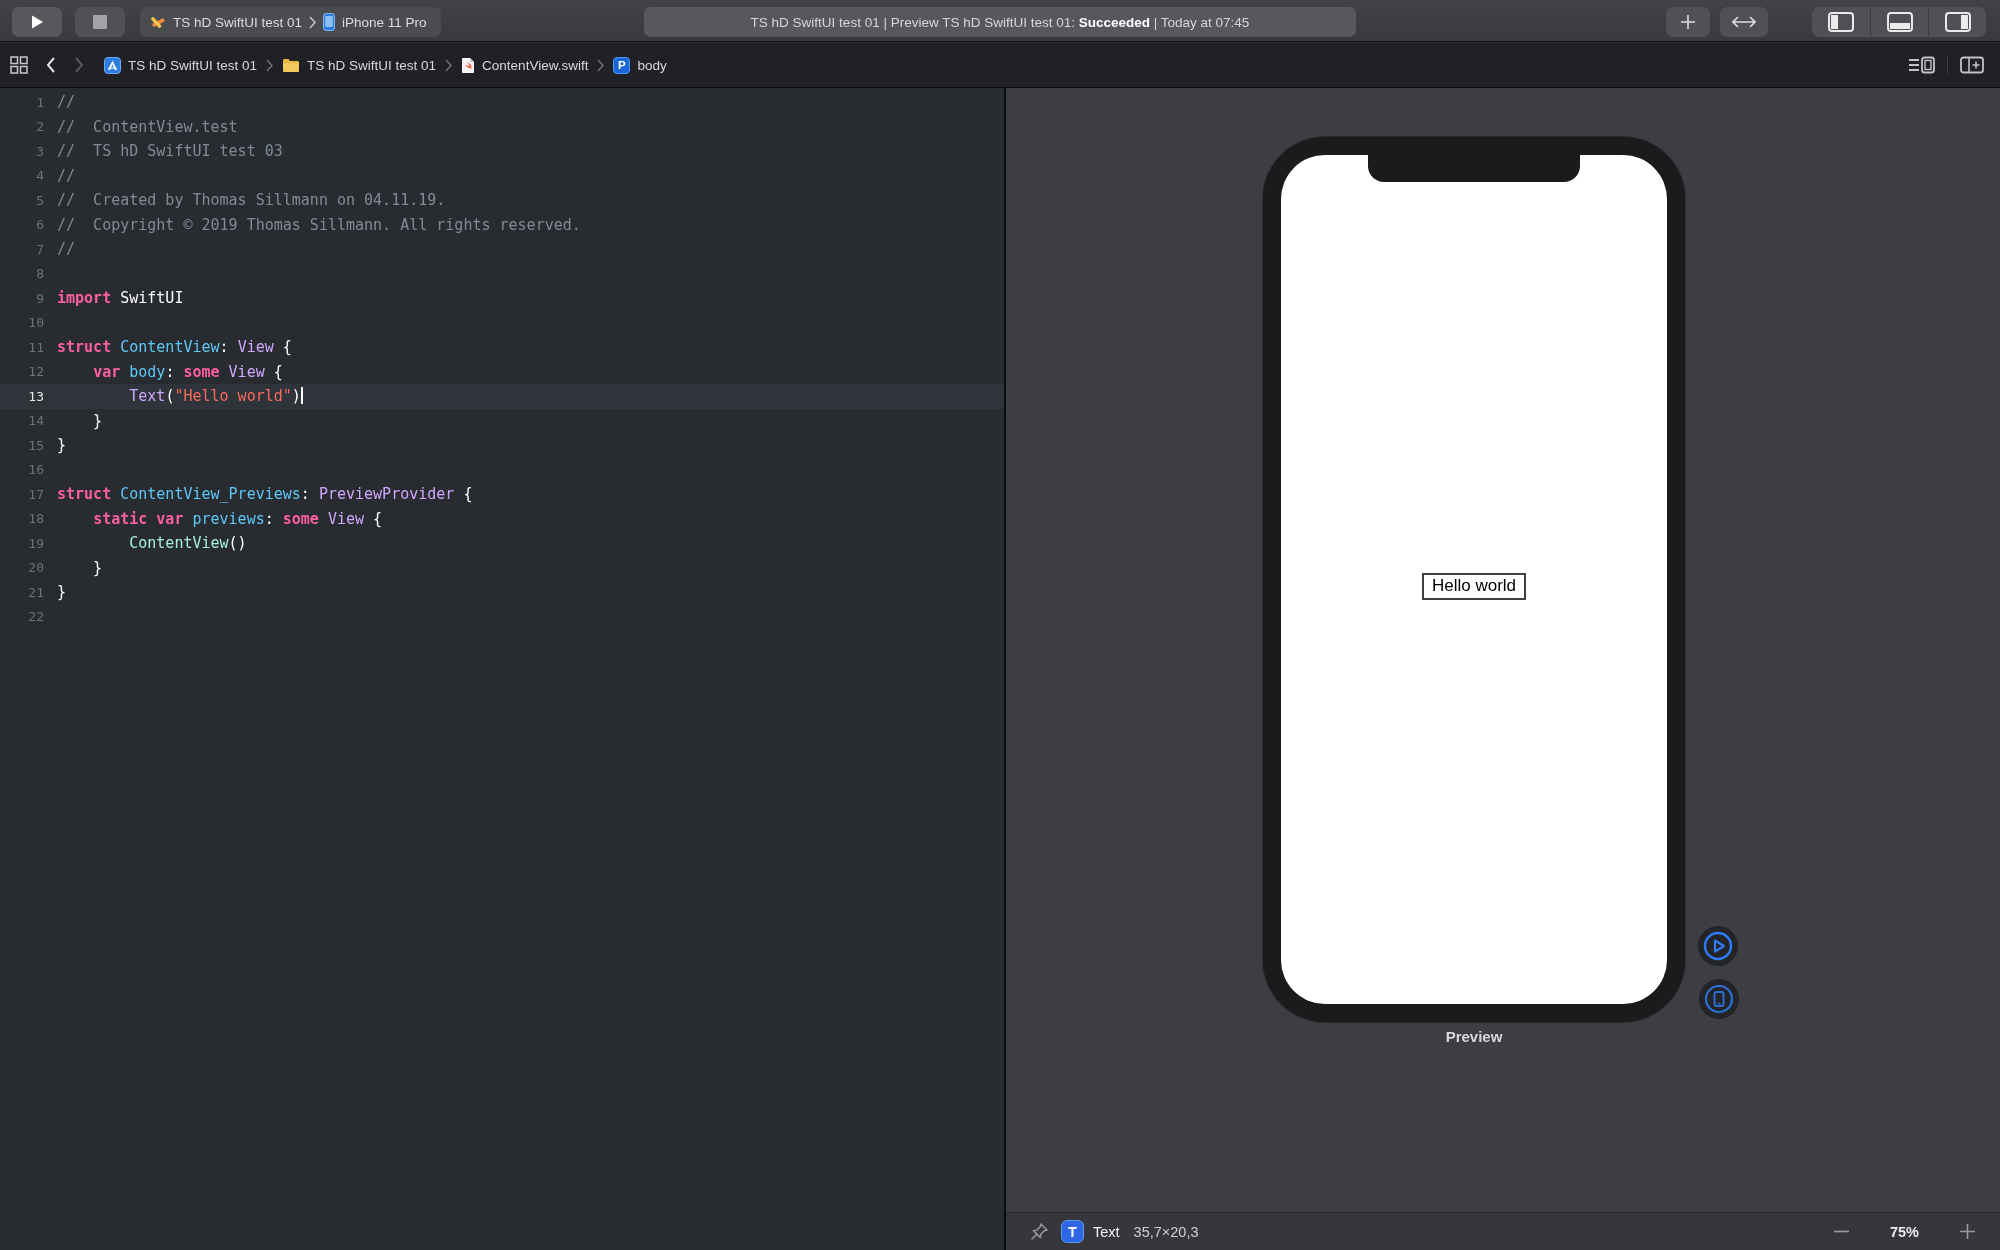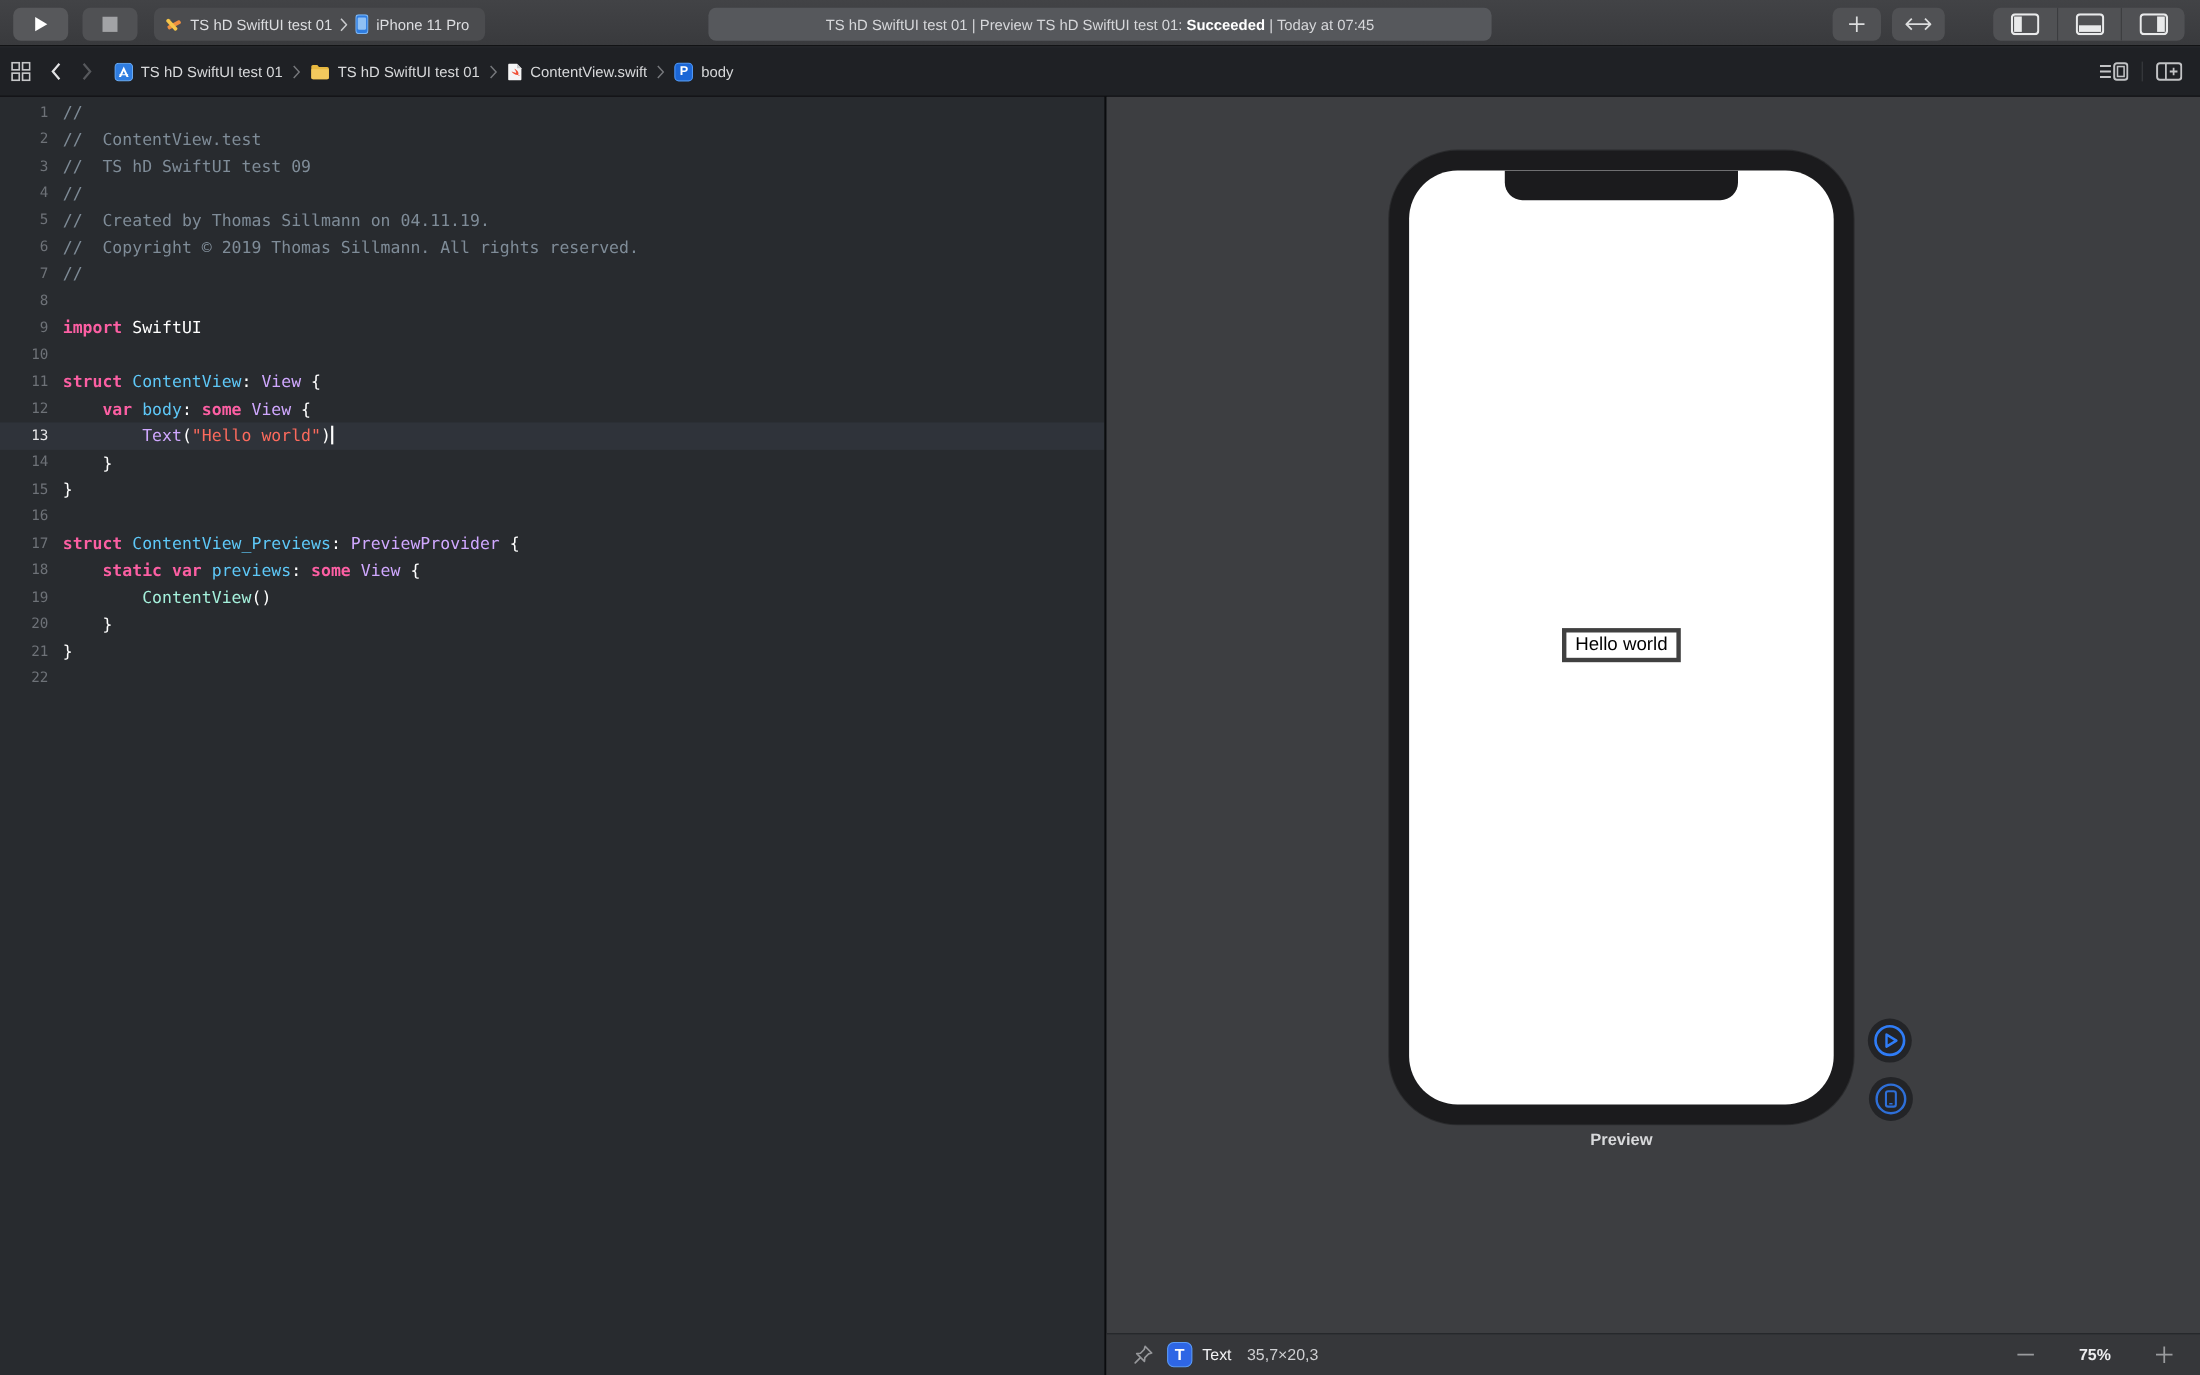--- a/index.html
+++ b/index.html
@@ -55,21 +55,21 @@
     vertical-align:-3px; }
 
   
   .phone { position:absolute; left:257px; top:49px; width:422px; height:885px;
     background:#1b1b1d; border-radius:62px; padding:18px;
     box-shadow:0 0 0 1px rgba(0,0,0,.3); }
   .screen { width:100%; height:100%; background:#ffffff; border-radius:44px; position:relative;
     overflow:hidden; display:flex; align-items:center; justify-content:center; }
   .notch { position:absolute; top:0; left:50%; transform:translateX(-50%); width:212px;
     height:27px; background:#1b1b1d; border-radius:0 0 16px 16px; }
-  .hello-box { border:4px solid #404040; padding:1px 8px 2px; color:#000;
+  .hello-box { border:2px solid #404040; padding:1px 8px 2px; color:#000;
     font-size:17px; margin-top:14px; }
   .preview-label { position:absolute; left:257px; top:940px; width:422px; text-align:center;
     color:#d8d9db; font-size:15px; font-weight:700; }
   .pv-btn { position:absolute; width:40px; height:40px; border-radius:50%; background:#232427;
     display:flex; align-items:center; justify-content:center; }
 
   .pbar { position:absolute; bottom:0; left:0; width:100%; height:38px; background:#36373a;
     border-top:1px solid #242528; display:flex; align-items:center; padding:0 24px; }
   .t-badge { width:23px; height:23px; border-radius:6px; background:#2e66e5;
     border:1.5px solid #5b9bf8; color:#fff; font-size:14.5px; font-weight:700;
@@ -224,21 +224,21 @@
       </svg>
     </div>
   </div>
 
   <div class="main">
 
     <div class="editor">
       <div>
           <div class="cl"><span class="g">1</span><span class="t"><span style="color: rgb(127, 140, 152);">//</span></span></div>
           <div class="cl"><span class="g">2</span><span class="t"><span style="color: rgb(127, 140, 152);">//  ContentView.test</span></span></div>
-          <div class="cl"><span class="g">3</span><span class="t"><span style="color: rgb(127, 140, 152);">//  TS hD SwiftUI test 09</span></span></div>
+          <div class="cl"><span class="g">3</span><span class="t"><span style="color: rgb(127, 140, 152);">//  TS hD SwiftUI test 03</span></span></div>
           <div class="cl"><span class="g">4</span><span class="t"><span style="color: rgb(127, 140, 152);">//</span></span></div>
           <div class="cl"><span class="g">5</span><span class="t"><span style="color: rgb(127, 140, 152);">//  Created by Thomas Sillmann on 04.11.19.</span></span></div>
           <div class="cl"><span class="g">6</span><span class="t"><span style="color: rgb(127, 140, 152);">//  Copyright © 2019 Thomas Sillmann. All rights reserved.</span></span></div>
           <div class="cl"><span class="g">7</span><span class="t"><span style="color: rgb(127, 140, 152);">//</span></span></div>
           <div class="cl"><span class="g">8</span><span class="t"></span></div>
           <div class="cl"><span class="g">9</span><span class="t"><span style="color: rgb(252, 95, 163); font-weight: bold;">import</span><span style="color: rgb(255, 255, 255);"> SwiftUI</span></span></div>
           <div class="cl"><span class="g">10</span><span class="t"></span></div>
           <div class="cl"><span class="g">11</span><span class="t"><span style="color: rgb(252, 95, 163); font-weight: bold;">struct</span><span style="color: rgb(255, 255, 255);"> </span><span style="color: rgb(94, 200, 248);">ContentView</span><span style="color: rgb(255, 255, 255);">: </span><span style="color: rgb(208, 168, 255);">View</span><span style="color: rgb(255, 255, 255);"> {</span></span></div>
           <div class="cl"><span class="g">12</span><span class="t"><span style="color: rgb(255, 255, 255);">    </span><span style="color: rgb(252, 95, 163); font-weight: bold;">var</span><span style="color: rgb(255, 255, 255);"> </span><span style="color: rgb(94, 200, 248);">body</span><span style="color: rgb(255, 255, 255);">: </span><span style="color: rgb(252, 95, 163); font-weight: bold;">some</span><span style="color: rgb(255, 255, 255);"> </span><span style="color: rgb(208, 168, 255);">View</span><span style="color: rgb(255, 255, 255);"> {</span></span></div>
           <div class="cl cur"><span class="g">13</span><span class="t"><span style="color: rgb(255, 255, 255);">        </span><span style="color: rgb(208, 168, 255);">Text</span><span style="color: rgb(255, 255, 255);">(</span><span style="color: rgb(252, 106, 93);">"Hello world"</span><span style="color: rgb(255, 255, 255);">)</span><span class="caret"></span></span></div>

